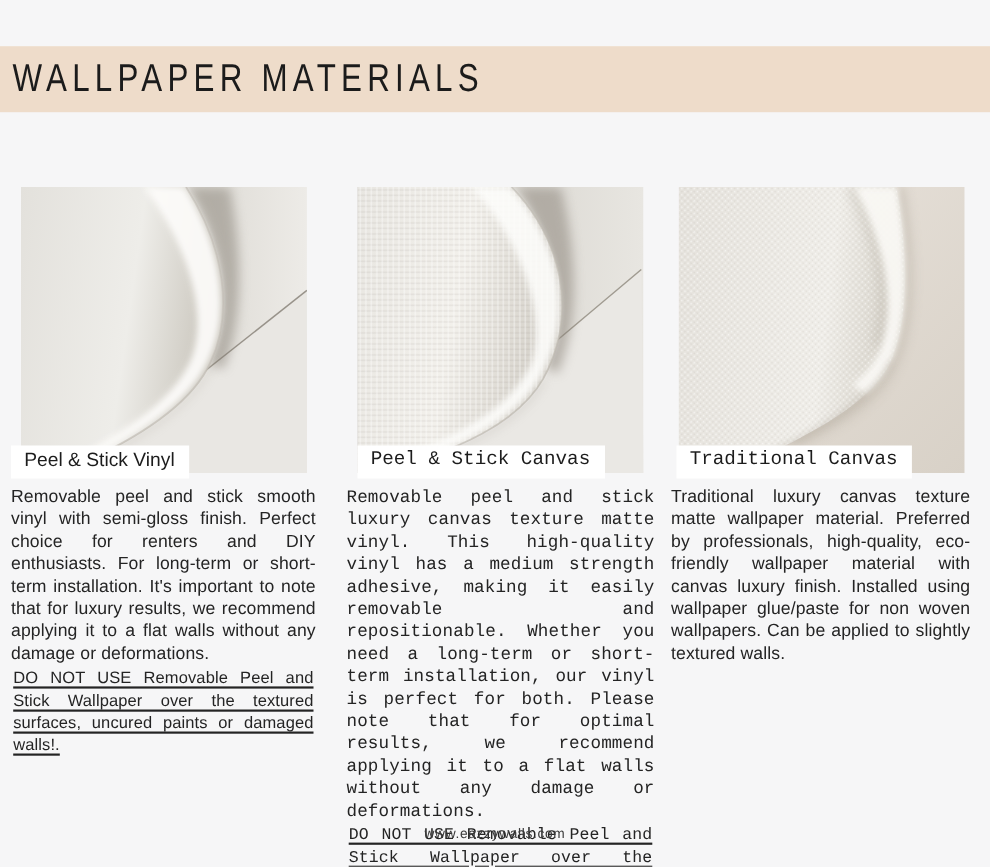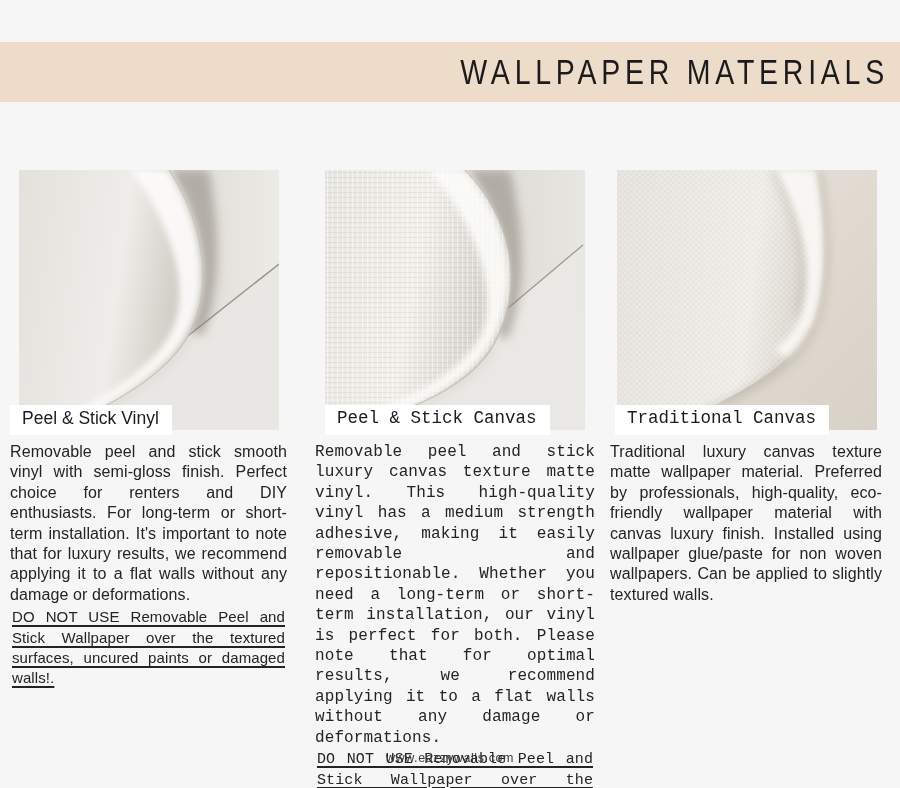--- a/index.html
+++ b/index.html
@@ -8,21 +8,21 @@
     width:900px; height:788px; position:relative; overflow:hidden;
     background:#f6f6f7;
     font-family:"Liberation Sans", sans-serif;
     color:#262626;
   }
 
   
   .banner {
     position:absolute; left:0; top:42px; width:900px; height:60px;
     background:#eedcca;
-    display:flex; align-items:center; justify-content:flex-end;
+    display:flex; align-items:center; justify-content:flex-start;
   }
   .banner-title {
     margin:0; font-weight:400; font-size:30px; letter-spacing:5px;
     color:#1b1b1b; transform:scale(0.95,1.18); white-space:nowrap;
     font-family:"Liberation Sans", sans-serif;
   }
 
   
   .col { position:absolute; top:170px; }
   .col-1 { left:10px;  width:277px; }

